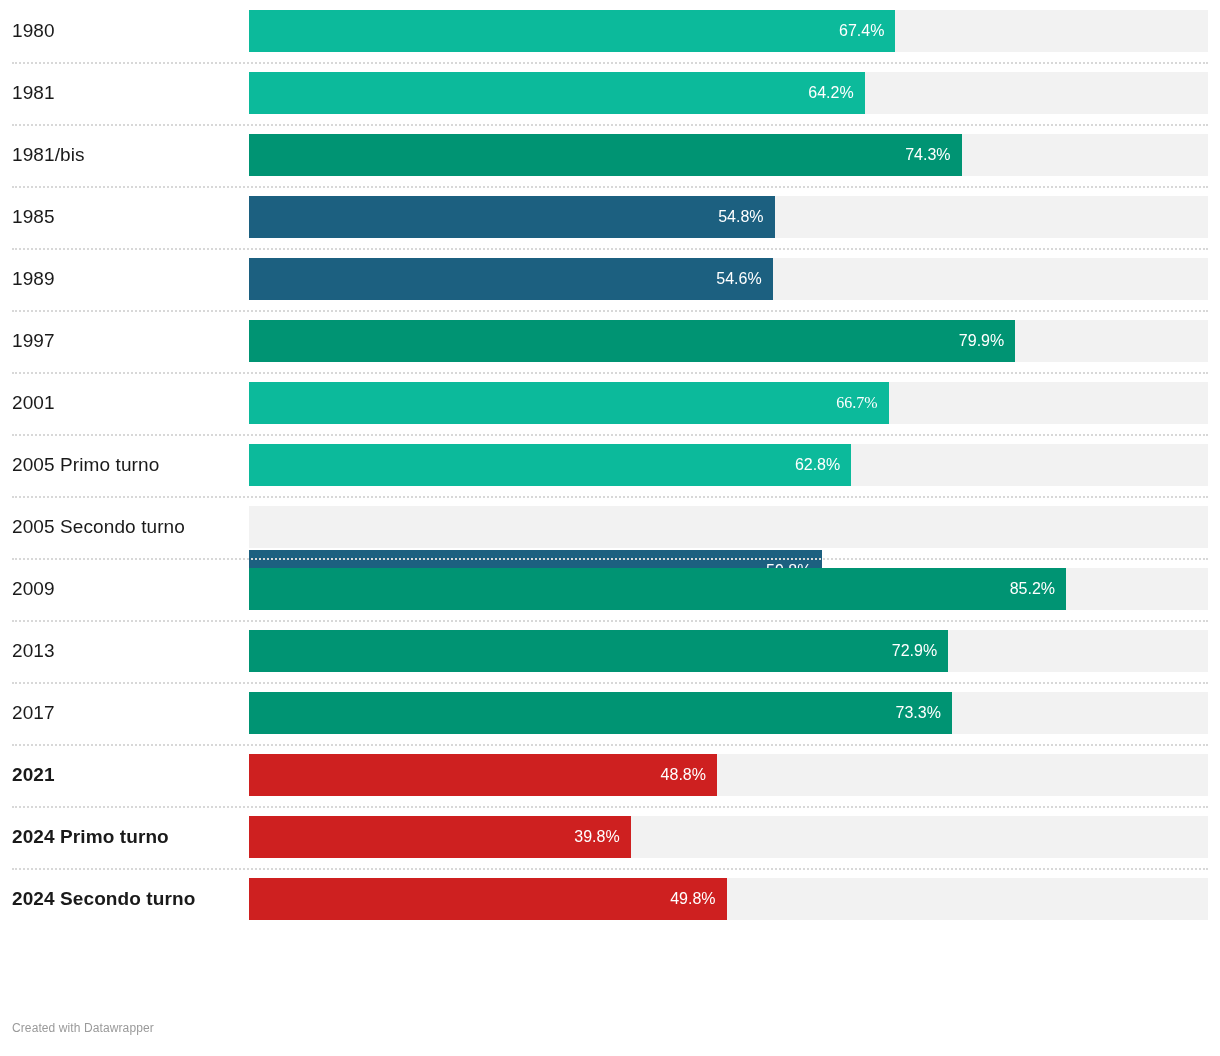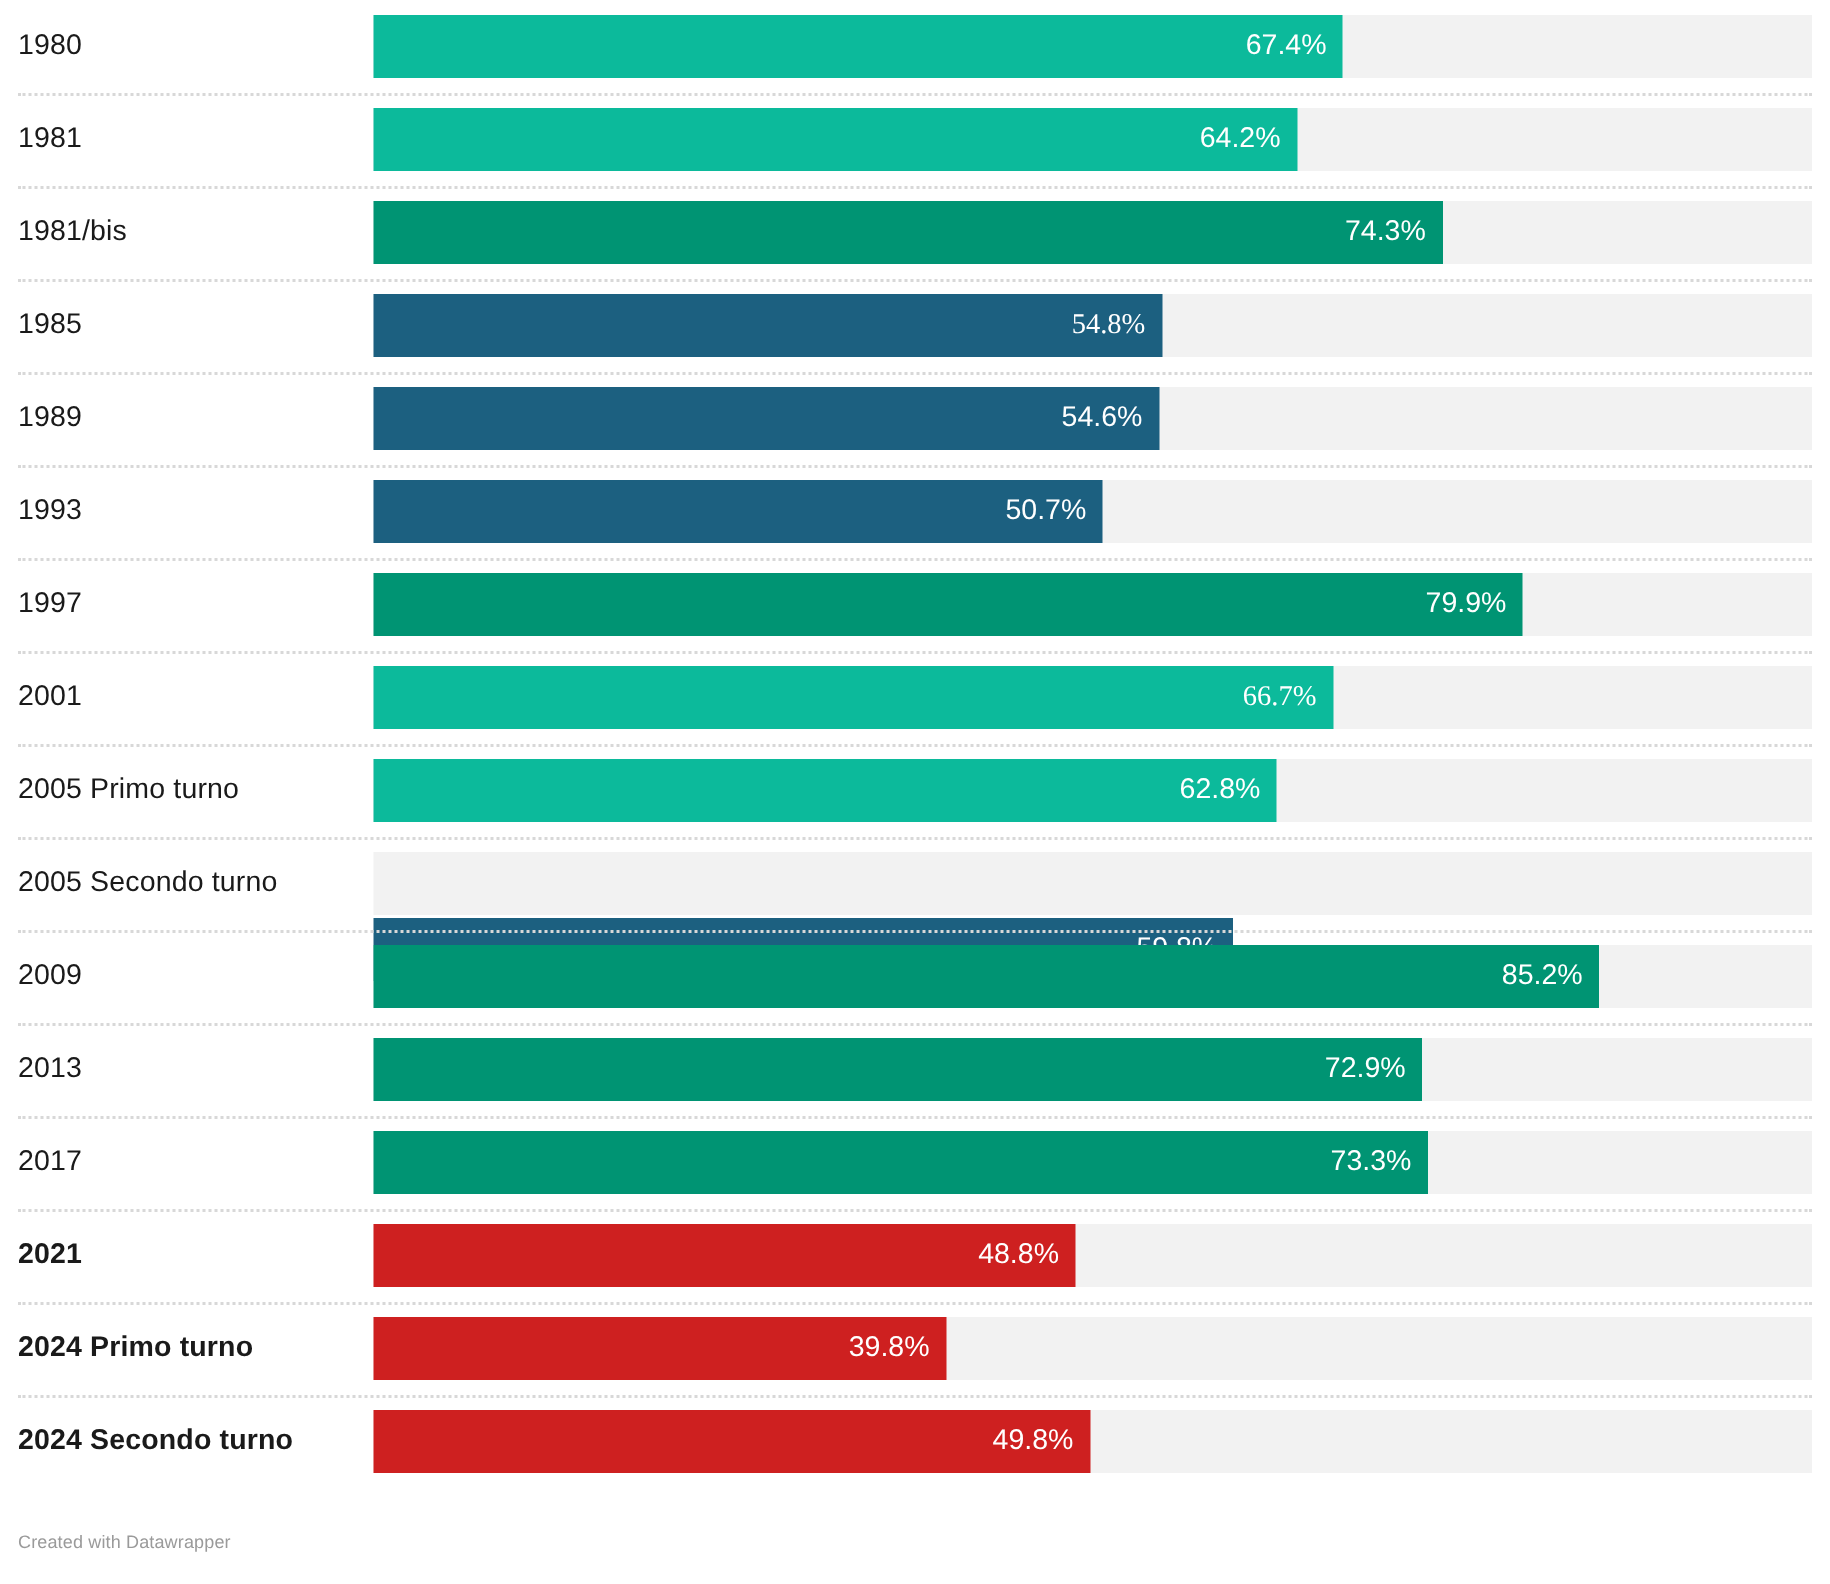--- a/index.html
+++ b/index.html
@@ -81,21 +81,21 @@
     top: 0;
     height: 42px;
     display: flex;
     align-items: center;
     justify-content: flex-end;
     box-sizing: border-box;
     padding-right: 11px;
   }
 
   .bar-value {
-    font-size: 19px;
+    font-size: 16px;
     line-height: 42px;
     color: #ffffff;
     white-space: nowrap;
   }
 
   .chart-footer {
     position: absolute;
     left: 12px;
     bottom: 18px;
     font-size: 12px;
@@ -129,38 +129,30 @@
         <div class="row-label">1981/bis</div>
         <div class="bar-track">
           <div class="bar-fill" style="width: 74.3%; background: rgb(0, 148, 115);">
             <span class="bar-value">74.3%</span>
           </div>
         </div>
       </div>
       <div class="bar-row">
         <div class="row-label">1985</div>
         <div class="bar-track">
-          <div class="bar-fill" style="width: 54.8%; background: rgb(28, 96, 128); font-family: Liberation Serif, serif;">
+          <div class="bar-fill" style="width: 54.8%; background: rgb(28, 96, 128);">
             <span class="bar-value">54.8%</span>
           </div>
         </div>
       </div>
       <div class="bar-row">
         <div class="row-label">1989</div>
         <div class="bar-track">
           <div class="bar-fill" style="width: 54.6%; background: rgb(28, 96, 128);">
             <span class="bar-value">54.6%</span>
-          </div>
-        </div>
-      </div>
-      <div class="bar-row">
-        <div class="row-label">1993</div>
-        <div class="bar-track">
-          <div class="bar-fill" style="width: 50.7%; background: rgb(28, 96, 128);">
-            <span class="bar-value">50.7%</span>
           </div>
         </div>
       </div>
       <div class="bar-row">
         <div class="row-label">1997</div>
         <div class="bar-track">
           <div class="bar-fill" style="width: 79.9%; background: rgb(0, 148, 115);">
             <span class="bar-value">79.9%</span>
           </div>
         </div>

